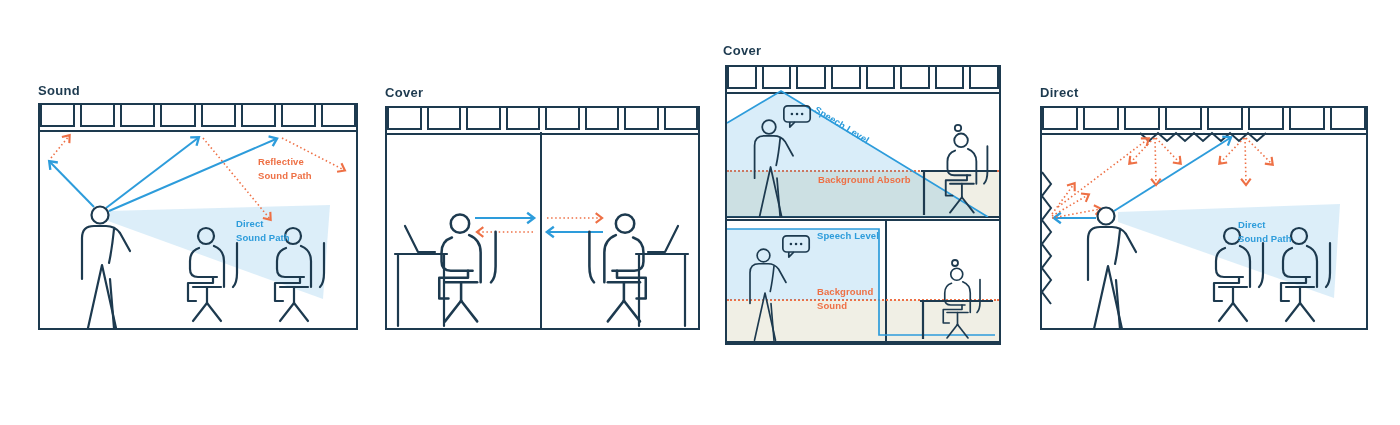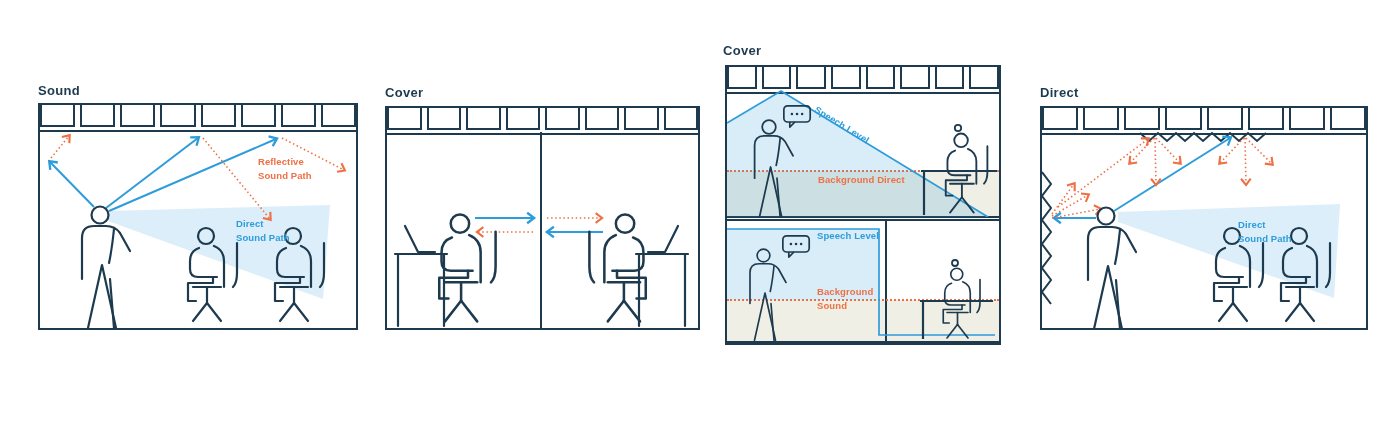--- a/index.html
+++ b/index.html
@@ -178,21 +178,21 @@
     <use href="#p-stand" transform="translate(18,52) scale(0.8)"></use>
     <use href="#bubble" transform="translate(56,38) scale(0.85)"></use>
     <use href="#p-seat" transform="translate(206,64) scale(0.85)"></use>
     <circle cx="231" cy="61" r="3.2" fill="none" stroke="#1d3a4f" stroke-width="1.8"></circle>
   </svg>
 
   <div class="lbl blue rot" style="left:92px;top:36px;z-index:5">
     <span>Speech Level</span>
   </div>
   <div class="lbl orange" style="left:91px;top:106px;z-index:5">
-    <span>Background Direct</span>
+    <span>Background Absorb</span>
   </div>
 
   <div style="position:absolute;left:0;right:0;top:149px;border-top:2px solid #1d3a4f"></div>
   <div class="subroom" style="top:152px;height:120px">
     <div class="tan" style="top:79px;height:41px"></div>
     <div class="oline" style="top:78px"></div>
     <div class="wall" style="left:158px;top:0;bottom:0"></div>
 
     <svg class="overlay" width="272" height="120" style="z-index:4">
       <rect x="0" y="8" width="152" height="71" fill="rgba(45,156,219,0.18)"></rect>

